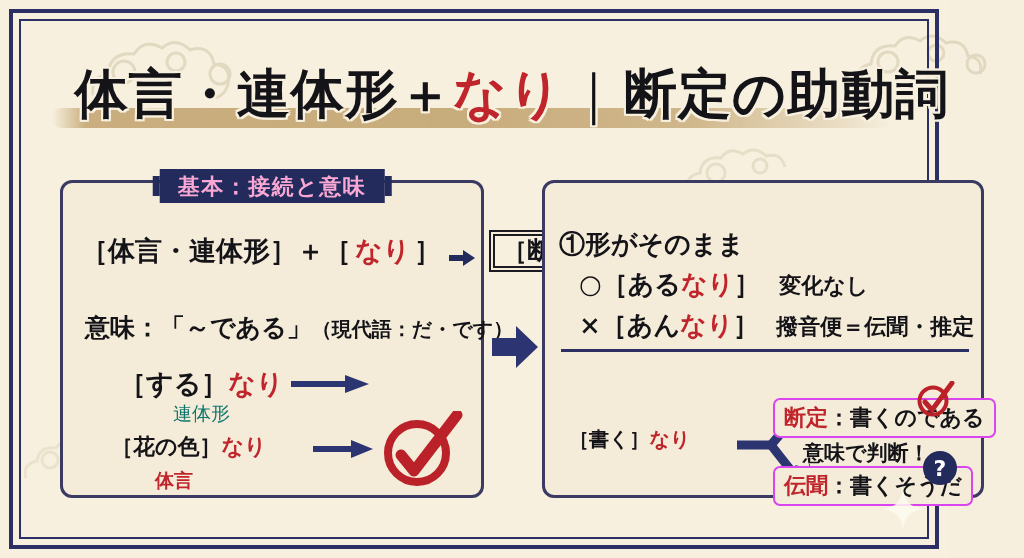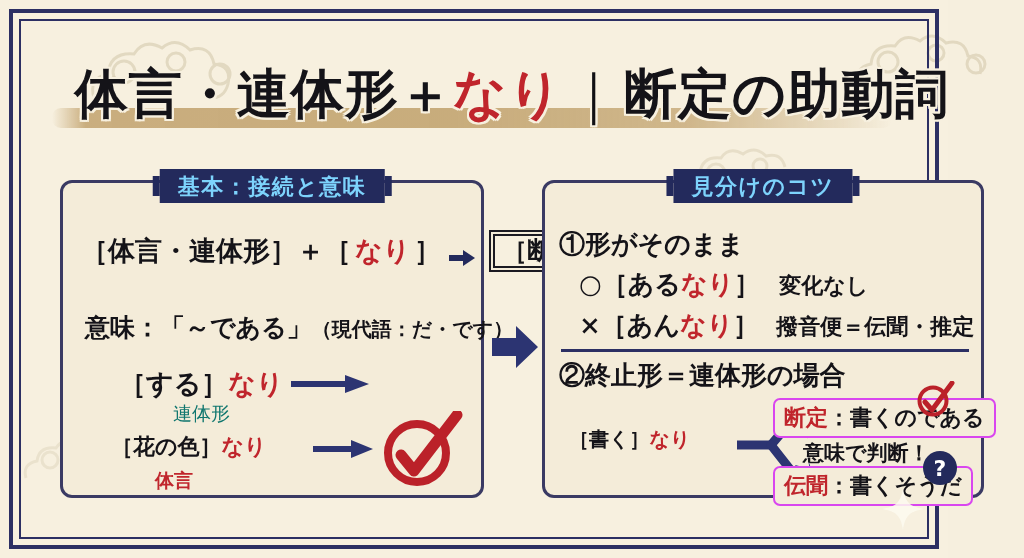--- a/index.html
+++ b/index.html
@@ -70,21 +70,21 @@
     border:3px solid #3a3a63;
     border-radius:12px;
     box-sizing:border-box;
   }
   #panel-left{left:60px;top:180px;width:424px;height:318px;}
   #panel-right{left:542px;top:180px;width:442px;height:318px;}
 
   .banner{
     position:absolute;top:-14px;
     height:34px;line-height:34px;
-    background:#232a5c;color:#7dd3fc;
+    background:#232a5c;color:#f9a8d4;
     font-family:"DejaVu Serif","Liberation Serif",serif;
     font-weight:bold;font-size:22px;letter-spacing:1.5px;
     padding:0 18px;white-space:nowrap;z-index:5;
     text-align:center;
   }
   .banner::before,.banner::after{
     content:"";position:absolute;top:7px;width:7px;height:20px;
     background:#232a5c;
   }
   .banner::before{left:-7px;}
@@ -260,38 +260,36 @@
     </div>
   </div>
 
   <div id="center-arrow">
     <svg width="46" height="42" viewBox="0 0 46 42">
         <path d="M0 12h24V0l22 21-22 21V30H0z" fill="#2c3472"></path>
       </svg>
   </div>
 
   <div class="panel" id="panel-right">
-    <div class="banner" id="banner-right">見分けのコツ</div>
     <div class="panel-body">
 
       <div class="row" id="r-ok">
         <span class="bk">○</span><span class="bk">［ある</span><span class="red">なり</span><span class="bk">］</span>
         <span class="note bk" style="margin-left:10px;">変化なし</span>
       </div>
 
       <div class="row" id="r-head1">①形がそのまま</div>
 
       <div class="row" id="r-ng">
         <span class="bk">×</span><span class="bk">［あん</span><span class="red">なり</span><span class="bk">］</span>
         <span class="note bk" style="margin-left:8px;">撥音便＝伝聞・推定</span>
       </div>
 
       <div id="divider"></div>
 
-      <div class="row" id="r-head2">②終止形＝連体形の場合</div>
 
       <div class="row" id="r-subject">
         <span class="bk">［書く］</span><span class="red">なり</span>
       </div>
 
       <div id="fork">
         <svg width="92" height="110" viewBox="0 0 92 110">
           <path d="M0 50 h34" stroke="#2c3472" stroke-width="9" fill="none" stroke-linecap="round"></path>
           <path d="M34 50 L56 24" stroke="#2c3472" stroke-width="9" fill="none" stroke-linecap="round"></path>
           <path d="M34 50 L56 78" stroke="#2c3472" stroke-width="9" fill="none" stroke-linecap="round"></path>

